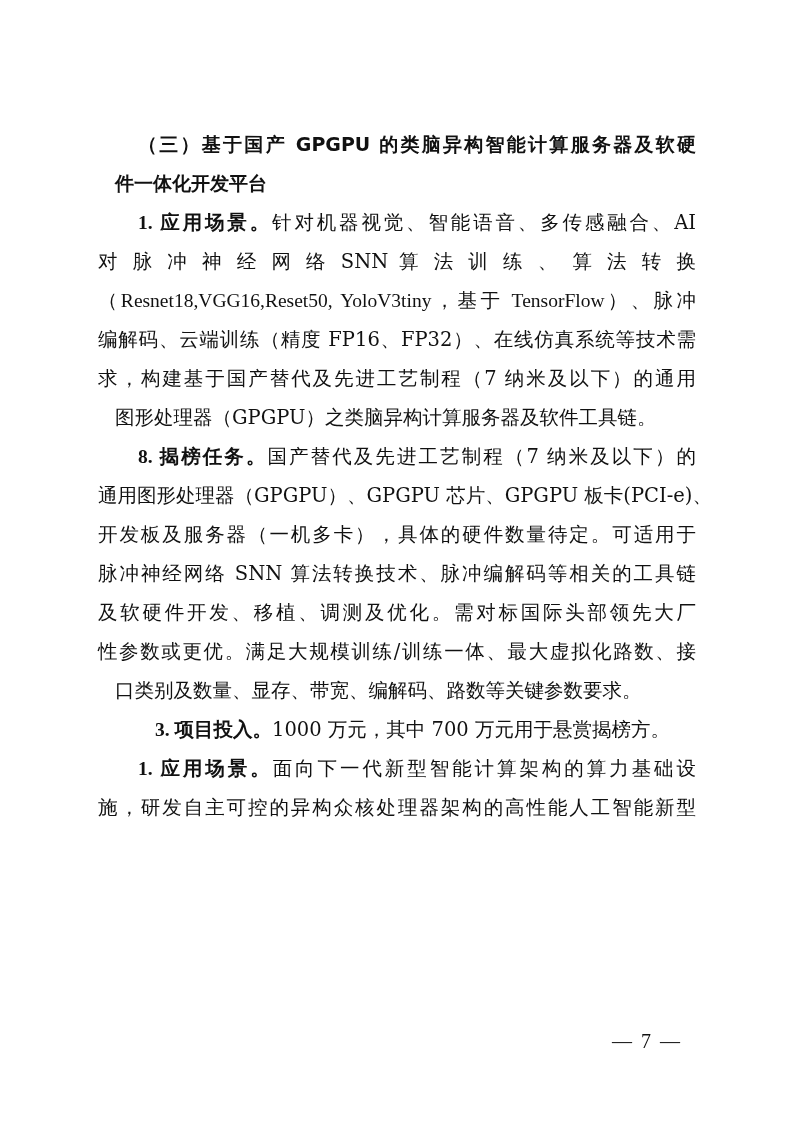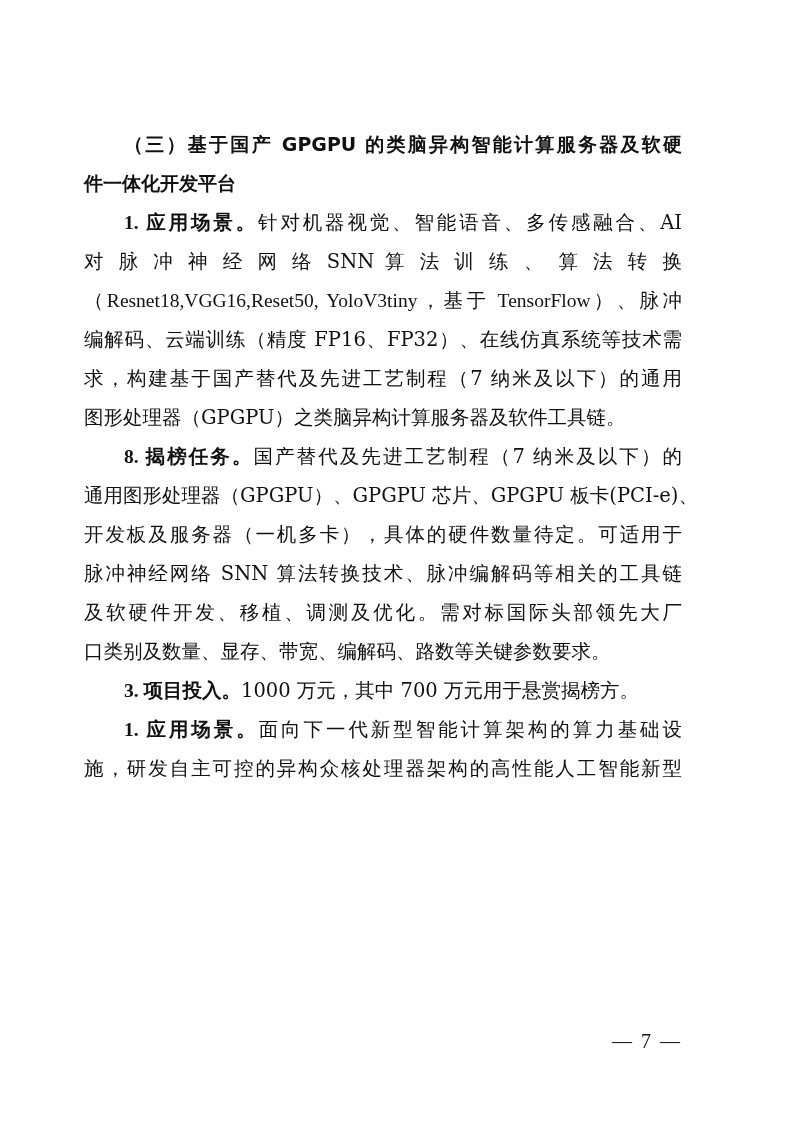--- a/index.html
+++ b/index.html
@@ -10,35 +10,36 @@
     body {
       width: 794px;
       height: 1123px;
       position: relative;
       overflow: hidden;
       font-family: "DejaVu Serif", "Liberation Serif", serif;
       color: #111111;
     }
     .page {
       position: absolute;
-      left: 84px;
+      left: 98px;
       top: 125px;
       width: 598px;
     }
     .line {
       height: 39px;
       line-height: 39px;
       font-size: 19.5px;
       white-space: nowrap;
       text-align: justify;
       text-align-last: justify;
       letter-spacing: 0px;
     }
     .line.last {
       text-align-last: left;
+      margin-left: 17px;
     }
     .line.indent {
       padding-left: 40px;
     }
     .heading {
       font-weight: bold;
       font-family: "DejaVu Sans", "Liberation Sans", sans-serif;
       font-size: 19px;
     }
     .bold {
@@ -75,20 +76,21 @@
   <div class="line">求，构建基于国产替代及先进工艺制程（7 纳米及以下）的通用</div>
   <div class="line last">图形处理器（GPGPU）之类脑异构计算服务器及软件工具链。</div>
 
   <div class="line indent">
     <span class="bold">8. 揭榜任务。</span><span>国产替代及先进工艺制程（7 纳米及以下）的</span>
   </div>
   <div class="line">通用图形处理器（GPGPU）、GPGPU 芯片、GPGPU 板卡(PCI-e)、</div>
   <div class="line">开发板及服务器（一机多卡），具体的硬件数量待定。可适用于</div>
   <div class="line">脉冲神经网络 SNN 算法转换技术、脉冲编解码等相关的工具链</div>
   <div class="line">及软硬件开发、移植、调测及优化。需对标国际头部领先大厂</div>
+  <div class="line">性参数或更优。满足大规模训练/训练一体、最大虚拟化路数、接</div>
   <div class="line last">口类别及数量、显存、带宽、编解码、路数等关键参数要求。</div>
 
   <div class="line indent last">
     <span class="bold">3. 项目投入。</span><span>1000 万元，其中 700 万元用于悬赏揭榜方。</span>
   </div>
 
 
   <div class="line indent">
     <span class="bold">1. 应用场景。</span><span>面向下一代新型智能计算架构的算力基础设</span>
   </div>

